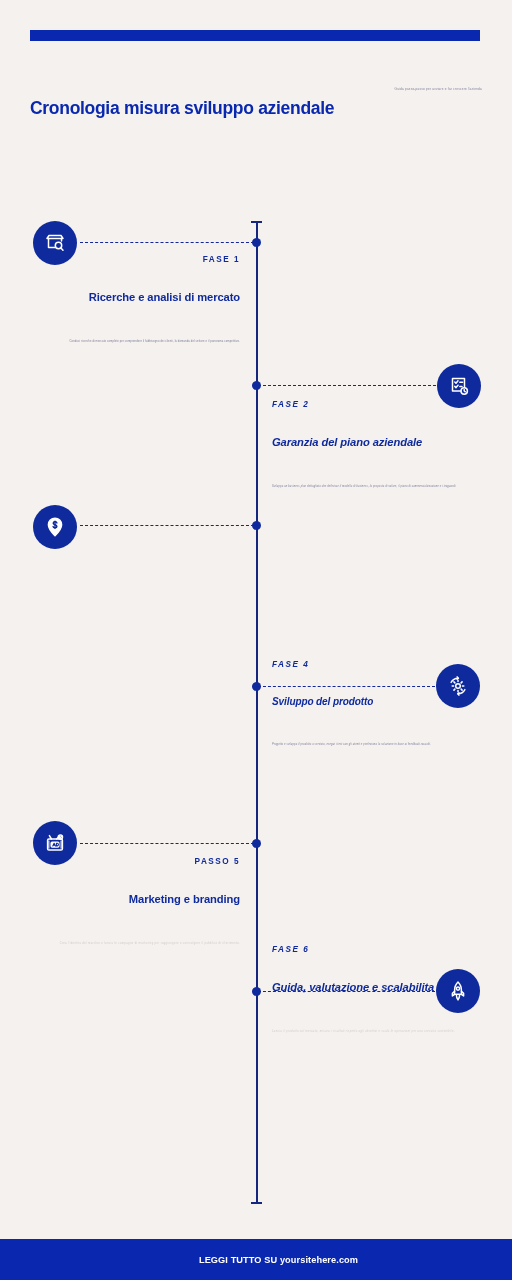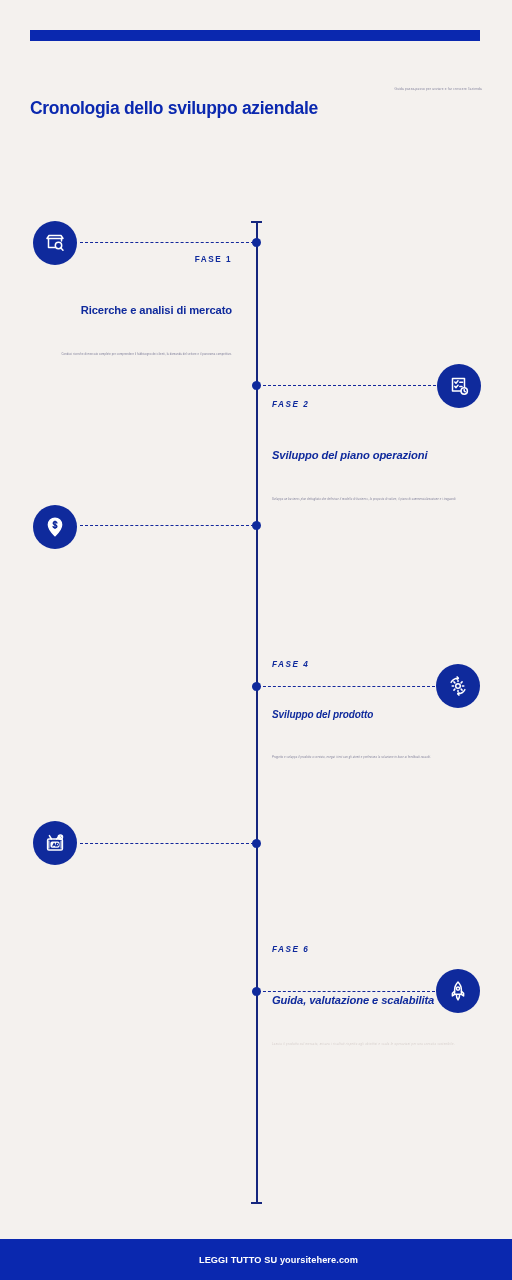--- a/index.html
+++ b/index.html
@@ -55,28 +55,28 @@
   
   .bubble {
     position: absolute; width: 44px; height: 44px; border-radius: 50%;
     background: #0f2a9c; display: flex; align-items: center; justify-content: center;
   }
   .bubble svg { width: 24px; height: 24px; display: block; }
 
   
   .step { position: absolute; width: 212px; }
   .step.right { left: 272px; text-align: left; font-style: italic; }
-  .step.left  { left: 20px;  text-align: right; }
+  .step.left  { left: 28px;  text-align: right; }
 
   .step-kicker {
     font-size: 8.2px; font-weight: 700; letter-spacing: 1.5px;
     color: #0f2a9c; text-transform: uppercase;
   }
   .step-title {
-    margin-top: 39px;
+    margin-top: 26px;
     font-size: 11.2px; font-weight: 700; letter-spacing: -.1px;
     color: #0f2a9c; line-height: 1.3;
   }
   .step-title.big { font-size: 10px; }
   .step-body {
     margin-top: 34px;
     font-size: 2.7px; line-height: 4.6px; letter-spacing: .12px;
     color: #6f6f8d; opacity: .9;
     transform: scaleY(1.5); transform-origin: left top;
   }
@@ -94,21 +94,21 @@
 </style>
 </head>
 <body>
 
 <div class="page">
 
   <div class="top-rule"></div>
 
   <div class="header-kicker">Guida passo-passo per avviare e far crescere l'azienda</div>
 
-  <h1 class="page-title">Cronologia dello sviluppo aziendale</h1>
+  <h1 class="page-title">Cronologia misura sviluppo aziendale</h1>
 
   <div class="spine-cap cap-top"></div>
   <div class="spine"></div>
   <div class="spine-cap cap-bottom"></div>
 
   <div class="node" style="top:242px"></div>
   <div class="connector" style="left:80px; top:242px; width:174px"></div>
   <div class="bubble" style="left:33px; top:221px">
     <svg viewBox="0 0 24 24" fill="none" stroke="#ffffff" stroke-width="1.5" stroke-linecap="round" stroke-linejoin="round">
       <path d="M4 7.5 L6 4.5 H18 L20 7.5 Z"></path>
@@ -132,21 +132,21 @@
       <path d="M7.8 8 L9 9.2 L11 6.8"></path>
       <path d="M7.8 12.4 L9 13.6 L11 11.2"></path>
       <path d="M12.8 8.2 H15.6"></path>
       <path d="M12.8 12.6 H15"></path>
       <circle cx="17.2" cy="17" r="3.2" fill="#0f2a9c"></circle>
       <path d="M17.2 15.4 V17 L18.3 17.8"></path>
     </svg>
   </div>
   <div class="step right" style="top:400px">
     <div class="step-kicker">FASE 2</div>
-    <div class="step-title">Sviluppo del piano operazioni</div>
+    <div class="step-title">Garanzia del piano aziendale</div>
     <div class="step-body">Sviluppa un business plan dettagliato che definisce il modello di business, la proposta di valore, il piano di commercializzazione e i traguardi.</div>
   </div>
 
   <div class="node" style="top:525px"></div>
   <div class="connector" style="left:80px; top:525px; width:174px"></div>
   <div class="bubble" style="left:33px; top:505px">
     <svg viewBox="0 0 24 24" fill="none" stroke="#ffffff" stroke-width="1.5" stroke-linecap="round" stroke-linejoin="round">
       <path d="M12 3.2 C8.3 3.2 5.4 6.1 5.4 9.8 C5.4 14.2 12 20.8 12 20.8 C12 20.8 18.6 14.2 18.6 9.8 C18.6 6.1 15.7 3.2 12 3.2 Z" fill="#ffffff" stroke="#ffffff"></path>
       <path d="M12 6.3 V13.3" stroke="#0f2a9c" stroke-width="1.4"></path>
       <path d="M13.9 8.1 C13.9 7.2 13 6.8 12 6.8 C11 6.8 10.2 7.3 10.2 8.2 C10.2 10.2 13.9 9.3 13.9 11.4 C13.9 12.3 13 12.8 12 12.8 C11 12.8 10.1 12.4 10.1 11.5" stroke="#0f2a9c" stroke-width="1.4"></path>
@@ -179,20 +179,25 @@
       <rect x="4.6" y="8" width="14.8" height="11" rx="1.3"></rect>
       <path d="M8.4 8 L6.4 4.6 M13.6 8 L16.6 4.9"></path>
       <circle cx="17.4" cy="6.1" r="2.1"></circle>
       <path d="M16.5 6.1 L17.2 6.8 L18.4 5.5"></path>
       <rect x="8.2" y="11.3" width="7.6" height="4.6" rx="0.9" fill="#ffffff" stroke="#ffffff"></rect>
       <path d="M9.8 14.9 L11.1 12.2 L12.4 14.9 M10.2 14.1 H12
                M13.4 12.2 H14.4 A1.4 1.4 0 0 1 14.4 14.9 H13.4 Z" stroke="#0f2a9c" stroke-width="1.1" fill="none"></path>
       <path d="M5.9 10 V17.2 M18.1 10 V17.2" stroke-width="1"></path>
     </svg>
   </div>
+  <div class="step left" style="top:857px">
+    <div class="step-kicker">PASSO 5</div>
+    <div class="step-title">Marketing e branding</div>
+    <div class="step-body faded">Crea l'identita del marchio e lancia le campagne di marketing per raggiungere e coinvolgere il pubblico di riferimento.</div>
+  </div>
 
   <div class="node" style="top:991px"></div>
   <div class="connector" style="left:258px; top:991px; width:177px"></div>
   <div class="bubble" style="left:436px; top:969px">
     <svg viewBox="0 0 24 24" fill="none" stroke="#ffffff" stroke-width="1.5" stroke-linecap="round" stroke-linejoin="round">
       <path d="M12 3 C14.3 5.3 15.4 8.3 15.4 11.3 V15.2 H8.6 V11.3 C8.6 8.3 9.7 5.3 12 3 Z"></path>
       <circle cx="12" cy="9.6" r="1.6"></circle>
       <path d="M8.6 12.2 L6.4 14.4 V17 L8.6 15.4"></path>
       <path d="M15.4 12.2 L17.6 14.4 V17 L15.4 15.4"></path>
       <path d="M10.4 16 C10.4 18 11 19.6 12 20.9 C13 19.6 13.6 18 13.6 16"></path>

